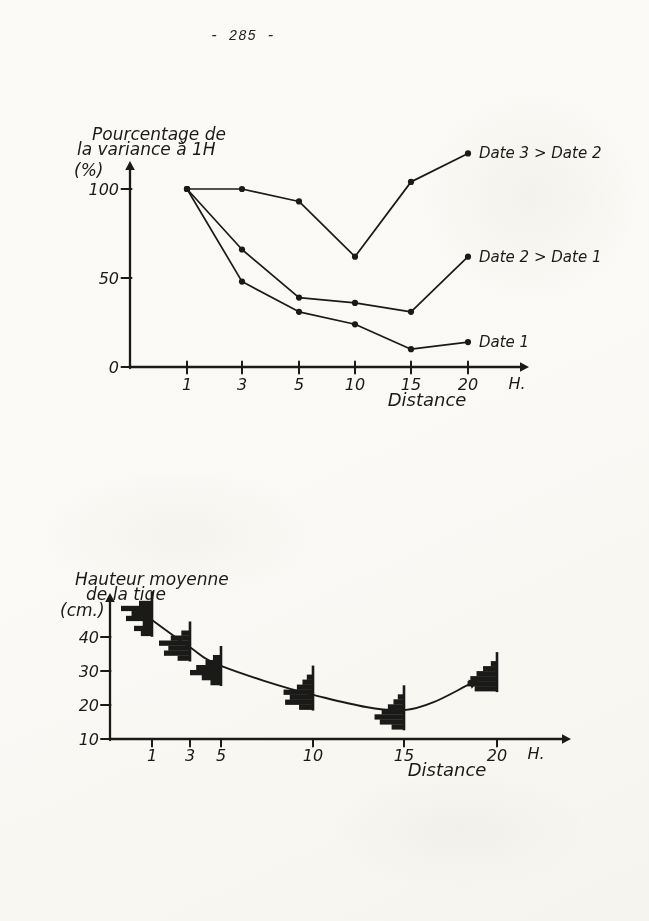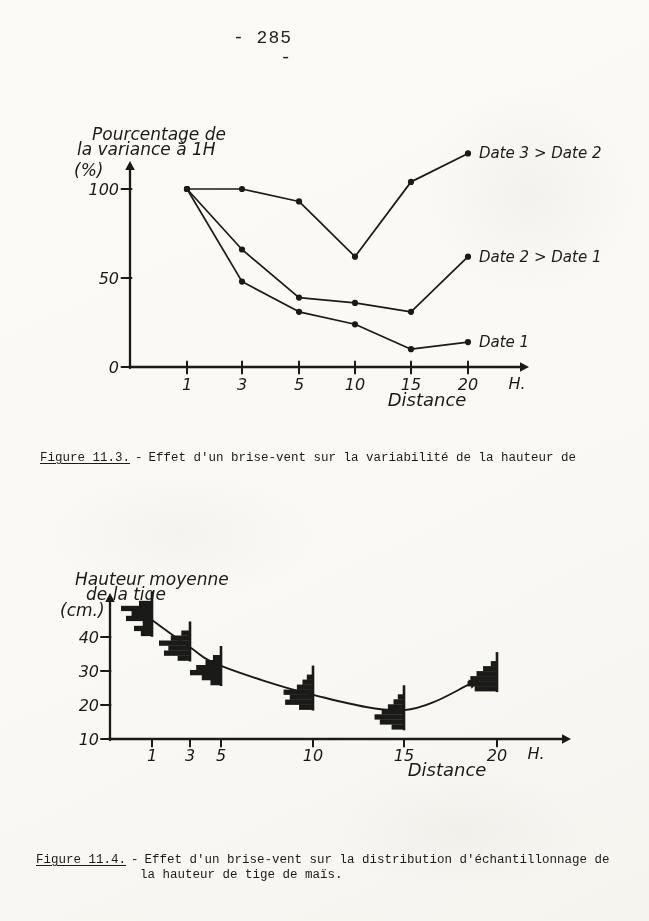--- a/index.html
+++ b/index.html
@@ -6,22 +6,22 @@
   .page{
     position:relative;width:649px;height:921px;overflow:hidden;
     background:linear-gradient(155deg,#fbfaf6 0%,#faf9f5 55%,#f5f4ef 100%);
     font-family:"Liberation Mono",monospace;color:#1b1b1a;
   }
   .stain{position:absolute;pointer-events:none;}
   .stain.s1{left:420px;top:90px;width:220px;height:210px;background:radial-gradient(closest-side,rgba(105,98,80,0.05),rgba(105,98,80,0));}
   .stain.s2{left:40px;top:470px;width:280px;height:130px;background:radial-gradient(closest-side,rgba(105,98,80,0.04),rgba(105,98,80,0));}
   .stain.s3{left:330px;top:770px;width:260px;height:120px;background:radial-gradient(closest-side,rgba(105,98,80,0.04),rgba(105,98,80,0));}
   .page-number{
-    position:absolute;left:210px;top:28px;width:82px;text-align:right;
-    font-size:18px;letter-spacing:1px;color:#242422;
+    position:absolute;left:210px;top:28px;width:82px;text-align:left;
+    font-size:14px;letter-spacing:1px;color:#242422;font-style:italic;
   }
   #charts-svg{position:absolute;left:0;top:0;}
   .hand{font-family:"DejaVu Sans",sans-serif;font-style:italic;fill:#1a1a18;}
   .t18{font-size:18px;}
   .t17{font-size:17px;}
   .t16{font-size:16px;}
   .t15{font-size:15px;font-weight:500;}
   .ax{stroke:#1a1a18;stroke-width:2.3;stroke-linecap:round;}
   .tick{stroke:#1a1a18;stroke-width:2;stroke-linecap:round;}
   .ser{stroke:#1a1a18;stroke-width:1.7;fill:none;stroke-linejoin:round;}
@@ -172,20 +172,15 @@
         <rect x="490.8" y="661.1" width="6.2" height="5.3" fill="#1a1a18"></rect>
         <rect x="483.05" y="666.1" width="13.950000000000001" height="5.3" fill="#1a1a18"></rect>
         <rect x="476.54" y="671.1" width="20.46" height="5.3" fill="#1a1a18"></rect>
         <rect x="470.34" y="676.1" width="26.66" height="5.3" fill="#1a1a18"></rect>
         <rect x="467.55" y="681.1" width="29.45" height="5.3" fill="#1a1a18"></rect>
         <rect x="474.68" y="686.1" width="22.32" height="5.3" fill="#1a1a18"></rect>
       </g>
     </svg>
 
   <div class="caption" style="left:40px;top:451px">
-    <div><span class="cap-label">Figure 11.3.</span><span class="cap-dash">-</span><span>Effet d'un brise-vent sur la variabilité de la hauteur de</span></div>
   </div>
 
-  <div class="caption" style="left:36px;top:853px">
-    <div><span class="cap-label">Figure 11.4.</span><span class="cap-dash">-</span><span>Effet d'un brise-vent sur la distribution d'échantillonnage de</span></div>
-    <div class="indent-b">la hauteur de tige de maïs.</div>
-  </div>
 </div>
 
 </body></html>

